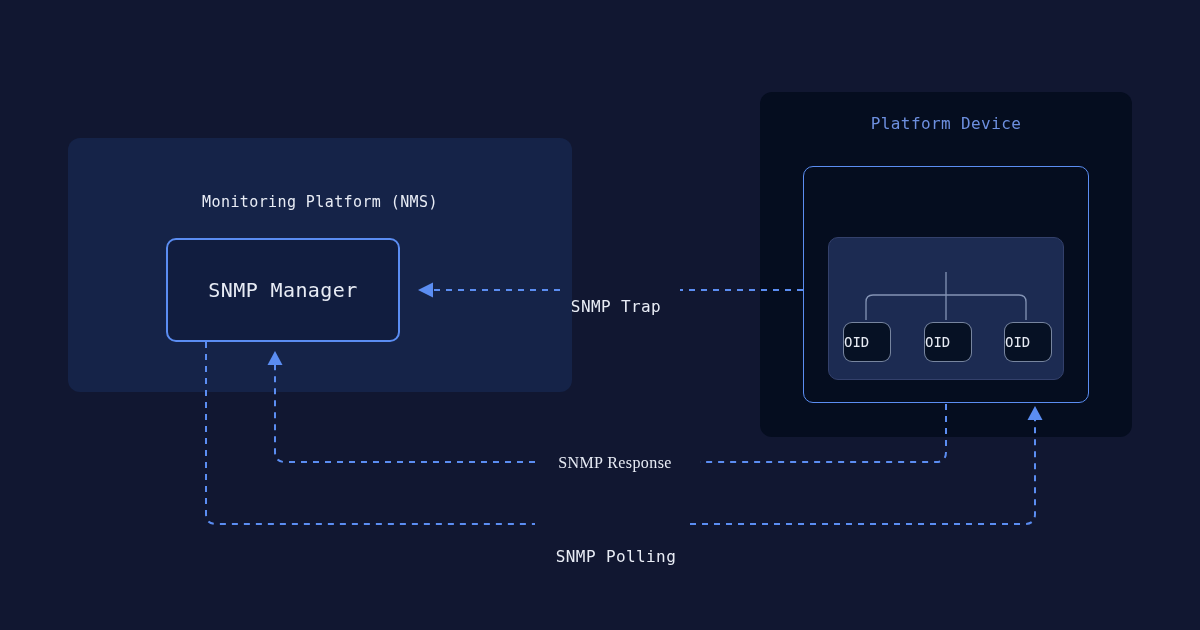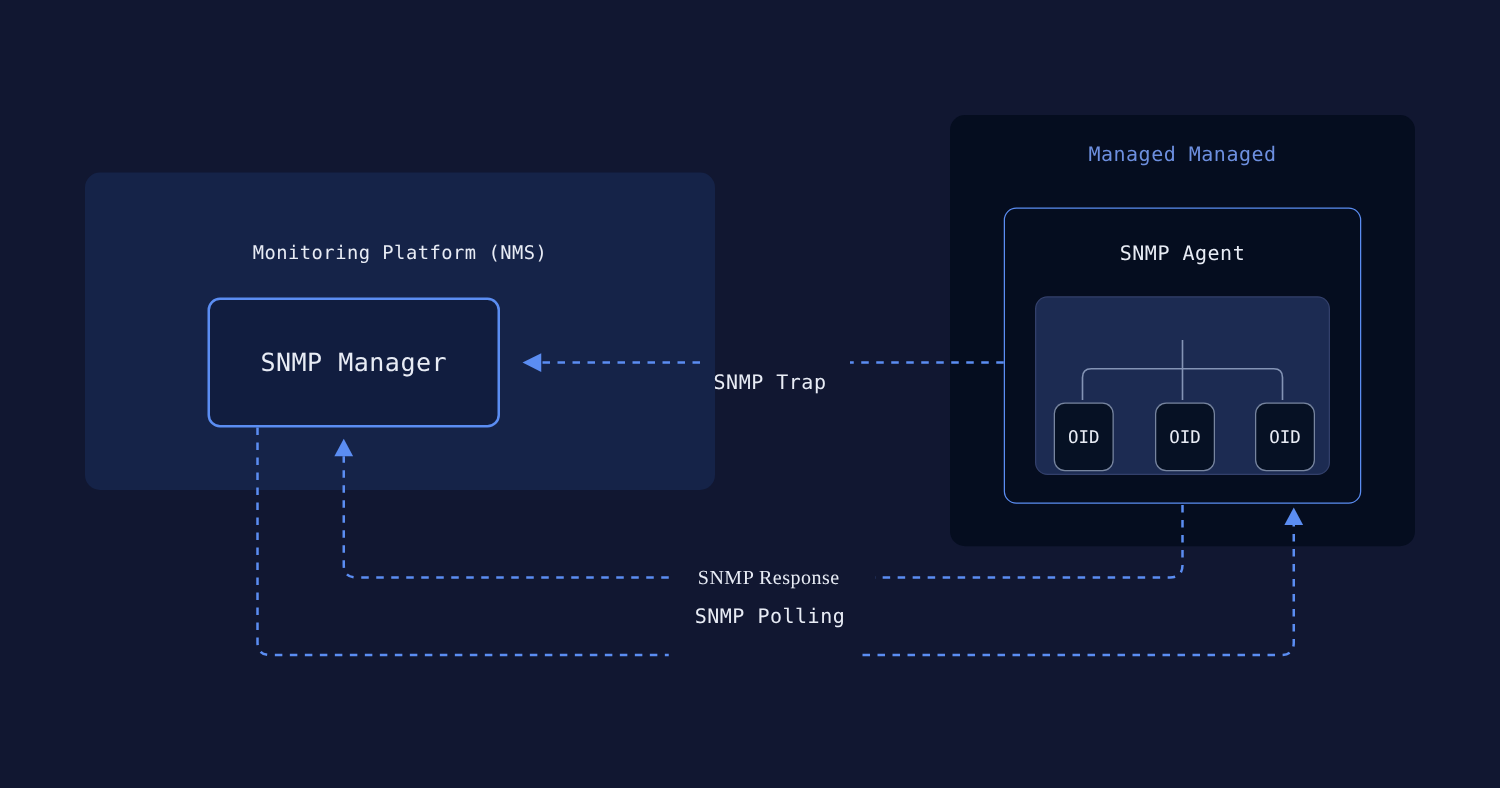--- a/index.html
+++ b/index.html
@@ -87,25 +87,25 @@
     position: absolute;
     top: 13px; left: 0; width: 100%;
     text-align: center;
     font-size: 15px;
     color: var(--text-primary, #e8ecf5);
     letter-spacing: 0.4px;
   }
   .oid-box {
     position: absolute;
     top: 84px;
-    width: 48px; height: 55px;
+    width: 48px; height: 40px;
     background: var(--oid-bg, #061124);
     border: 1px solid rgba(158, 172, 200, 0.75);
     border-radius: 9px;
-    display: flex; align-items: center; justify-content: center;
+    display: flex; align-items: center; justify-content: flex-start;
     font-size: 14px;
     color: var(--text-primary, #e8ecf5);
   }
   .oid-1 { left: 14px; }
   .oid-2 { left: 95px; }
   .oid-3 { left: 175px; }
   
   .line-layer {
     position: absolute;
     left: 0; top: 0;
@@ -139,23 +139,22 @@
 <div class="canvas">
 
   <div class="left-panel">
     <div class="panel-title">Monitoring Platform (NMS)</div>
     <div class="manager-box">
       <span>SNMP Manager</span>
     </div>
   </div>
 
   <div class="right-panel">
-    <div class="panel-title">Managed Managed</div>
+    <div class="panel-title">Platform Device</div>
     <div class="agent-box">
-      <div class="agent-title">SNMP Agent</div>
       <div class="mib-box">
         <div class="oid-box oid-1">
           <span>OID</span>
         </div>
         <div class="oid-box oid-2">
           <span>OID</span>
         </div>
         <div class="oid-box oid-3">
           <span>OID</span>
         </div>
@@ -176,15 +175,15 @@
     <path class="dashed" d="M535 462 H285 Q275 462 275 452 V365"></path>
     <polygon class="arrowhead" points="275,351 267.5,365 282.5,365"></polygon>
 
     <path class="dashed" d="M206 342 V514 Q206 524 216 524 H535"></path>
     <path class="dashed" d="M690 524 H1025 Q1035 524 1035 514 V420"></path>
     <polygon class="arrowhead" points="1035,406 1027.5,420 1042.5,420"></polygon>
   </svg>
 
   <div class="flow-label" style="left:616px; top:290px;margin-top:16px;">SNMP Trap</div>
   <div class="flow-label" style="left:615px; top:463px;font-family:Liberation Serif, serif;">SNMP Response</div>
-  <div class="flow-label" style="left:616px; top:493px;">SNMP Polling</div>
+  <div class="flow-label" style="left:616px; top:556px;">SNMP Polling</div>
 
 </div>
 
 </body></html>

